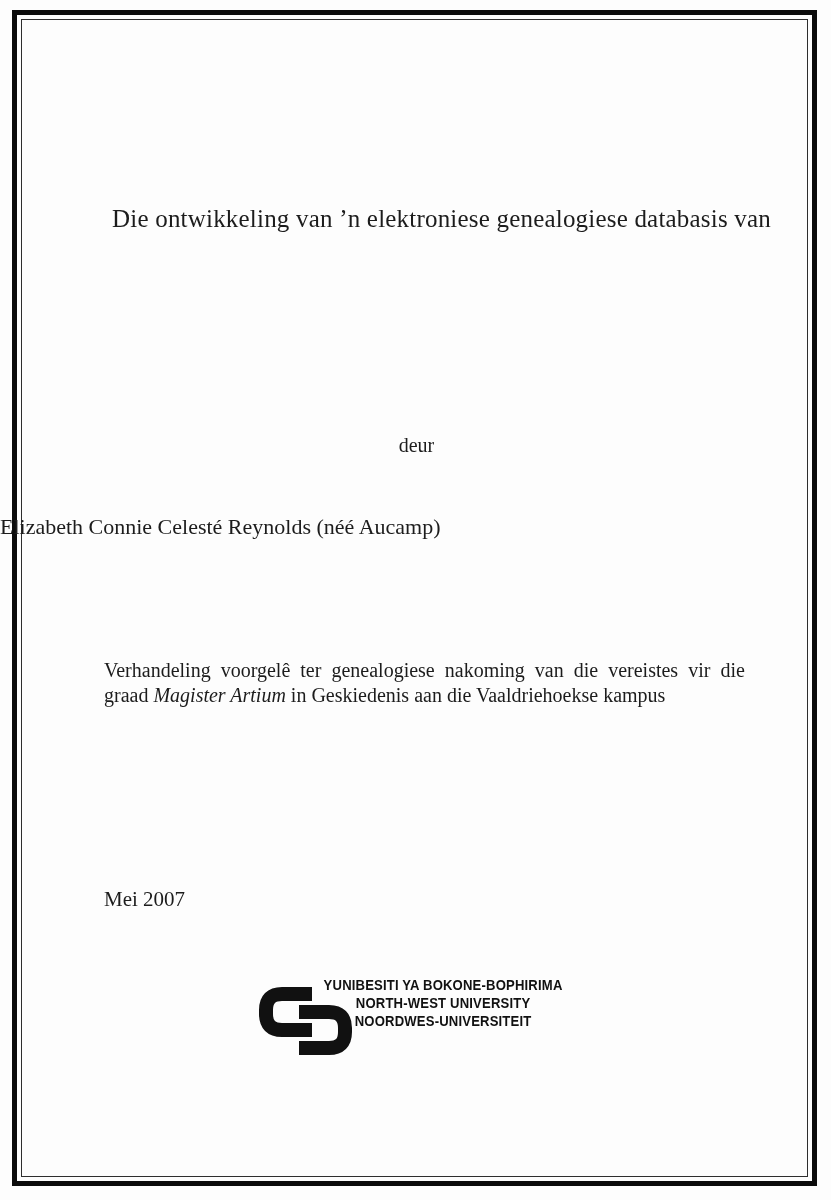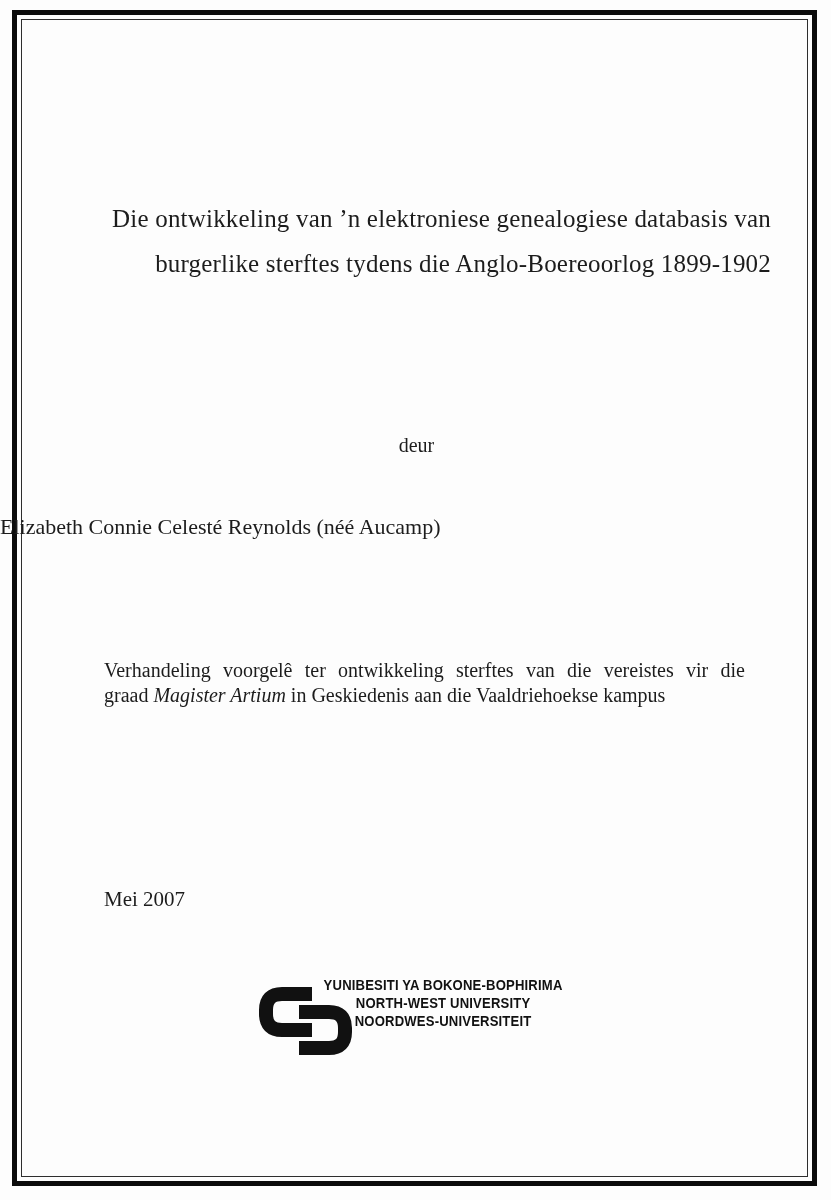--- a/index.html
+++ b/index.html
@@ -64,34 +64,33 @@
 </style>
 </head>
 <body>
 
 <div class="frame-outer">
   <div class="frame-inner"></div>
 </div>
 
 <div class="abs thesis-title">
   <div>Die ontwikkeling van ’n elektroniese genealogiese databasis van</div>
-  <div>burgerlike sterftes tydens die Anglo-Boereoorlog 1899-1902</div>
 </div>
 
 <div class="abs byline">deur</div>
 
 <div class="abs author">Elizabeth Connie Celesté Reynolds (néé Aucamp)</div>
 
 <div class="abs statement">
   <div class="just" style="display: flex; justify-content: space-between;">
       <span>Verhandeling</span>
       <span>voorgelê</span>
       <span>ter</span>
-      <span>ontwikkeling</span>
-      <span>sterftes</span>
+      <span>genealogiese</span>
+      <span>nakoming</span>
       <span>van</span>
       <span>die</span>
       <span>vereistes</span>
       <span>vir</span>
       <span>die</span>
     </div>
   <div><span>graad </span><span class="it">Magister Artium</span><span> in Geskiedenis aan die Vaaldriehoekse kampus</span></div>
 </div>
 
 <div class="abs supervisor-block">

